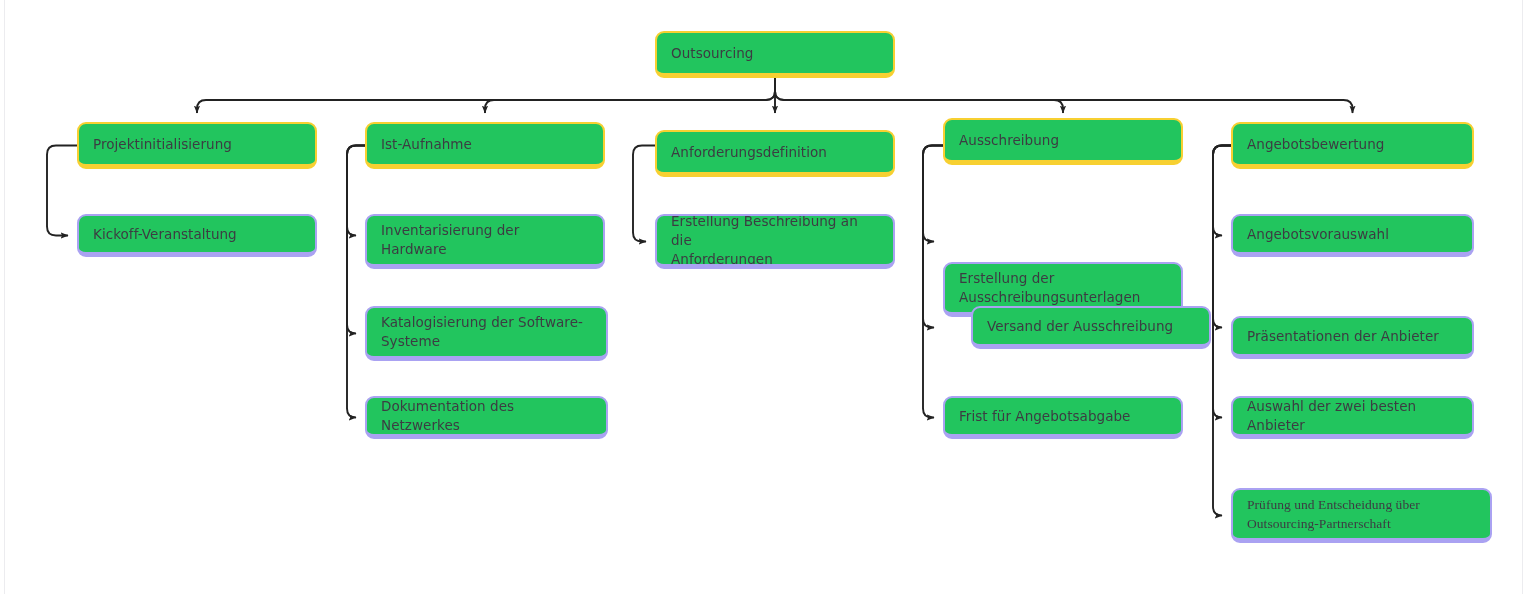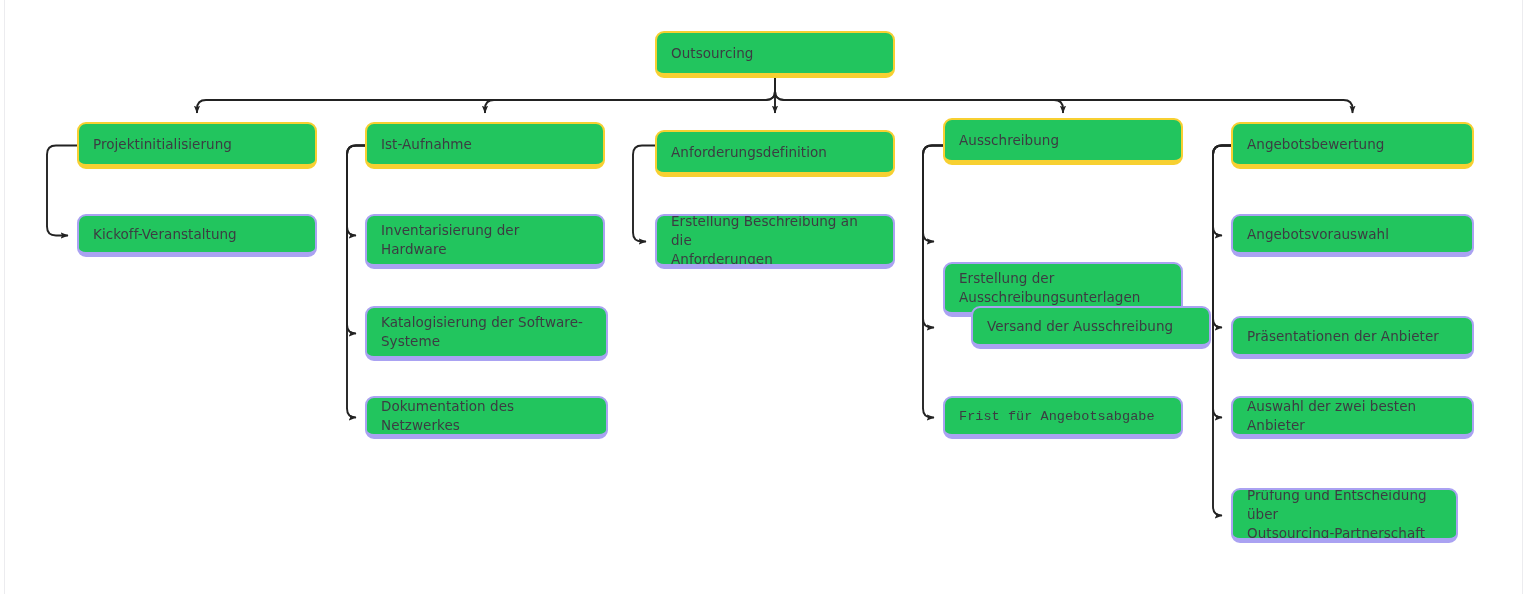--- a/index.html
+++ b/index.html
@@ -140,33 +140,33 @@
       <div class="node gold" style="left: 943px; top: 118px; width: 240px; height: 47px;">
         <span class="node-label">Ausschreibung</span>
       </div>
       <div class="node violet" style="left: 943px; top: 214px; width: 240px; height: 55px; margin-top: 48px;">
         <span class="node-label">Erstellung der
 Ausschreibungsunterlagen</span>
       </div>
       <div class="node violet" style="left: 943px; top: 306px; width: 240px; height: 43px; margin-left: 28px;">
         <span class="node-label">Versand der Ausschreibung</span>
       </div>
-      <div class="node violet" style="left: 943px; top: 396px; width: 240px; height: 43px; font-family: Liberation Mono, monospace;">
+      <div class="node violet" style="left: 943px; top: 396px; width: 240px; height: 43px;">
         <span class="node-label">Frist für Angebotsabgabe</span>
       </div>
       <div class="node gold" style="left: 1231px; top: 122px; width: 243px; height: 47px;">
         <span class="node-label">Angebotsbewertung</span>
       </div>
       <div class="node violet" style="left: 1231px; top: 214px; width: 243px; height: 43px;">
         <span class="node-label">Angebotsvorauswahl</span>
       </div>
       <div class="node violet" style="left: 1231px; top: 316px; width: 243px; height: 43px;">
         <span class="node-label">Präsentationen der Anbieter</span>
       </div>
       <div class="node violet" style="left: 1231px; top: 396px; width: 243px; height: 43px;">
         <span class="node-label">Auswahl der zwei besten Anbieter</span>
       </div>
-      <div class="node violet" style="left: 1231px; top: 488px; width: 227px; height: 55px;">
+      <div class="node violet" style="left: 1231px; top: 488px; width: 261px; height: 55px; font-family: Liberation Serif, serif;">
         <span class="node-label">Prüfung und Entscheidung über
 Outsourcing-Partnerschaft</span>
       </div>
     </div>
 </div>
 
 </body></html>

